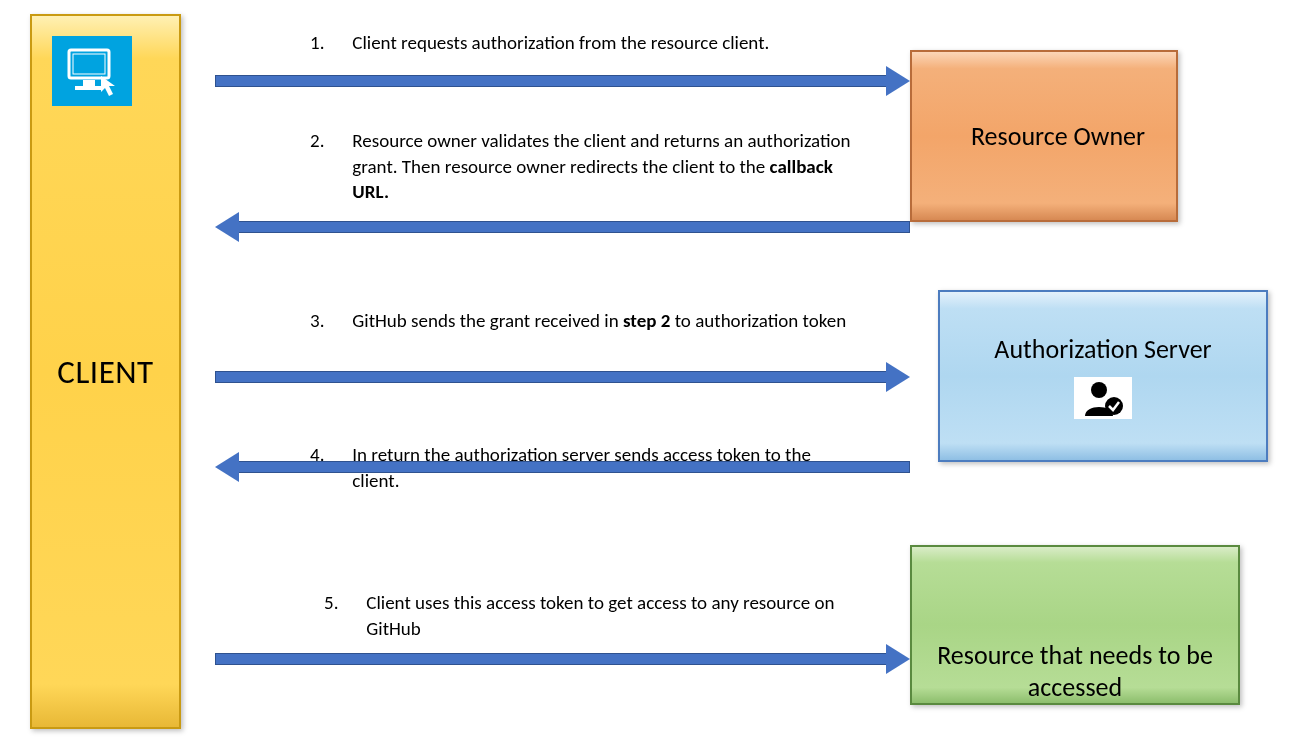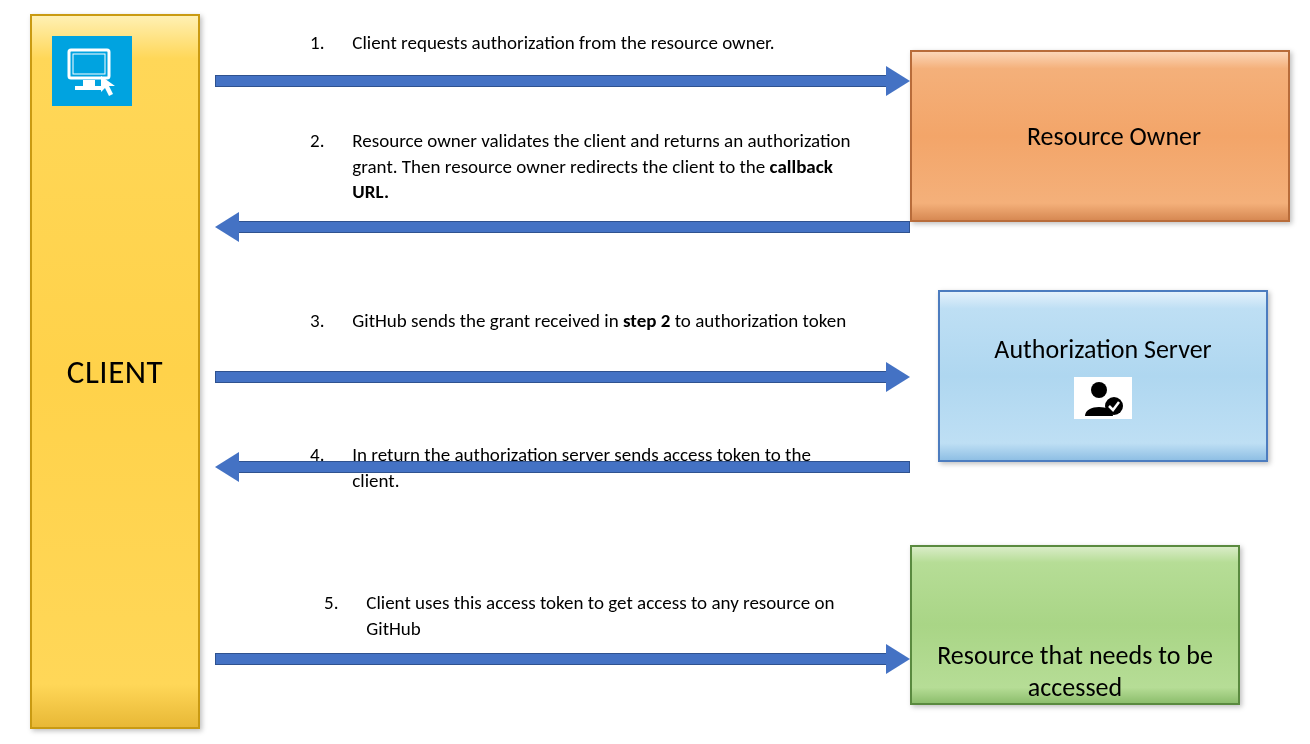--- a/index.html
+++ b/index.html
@@ -19,21 +19,21 @@
     display: flex;
     flex-direction: column;
     align-items: center;
     justify-content: center;
     text-align: center;
     box-shadow: 2px 2px 5px rgba(0,0,0,0.25);
   }
   .client-box {
     left: 30px;
     top: 14px;
-    width: 170px;
+    width: 151px;
     height: 715px;
     border-color: #c99a12;
     background: linear-gradient(to bottom, #fff0b3 0%, #ffd758 6%, #ffd24a 50%, #ffd758 94%, #e8b836 100%);
   }
   .client-label {
     font-size: 33px;
     color: #000;
     letter-spacing: 0.5px;
   }
   .monitor-wrap {
@@ -44,21 +44,21 @@
     height: 70px;
     background: #00a3e0;
     display: flex;
     align-items: center;
     justify-content: center;
   }
 
   .ro-box {
     left: 910px;
     top: 50px;
-    width: 380px;
+    width: 268px;
     height: 172px;
     border-color: #b86c3a;
     background: linear-gradient(to bottom, #fcd6b8 0%, #f4b07a 10%, #f3a569 50%, #f4b07a 90%, #d78953 100%);
     font-size: 26px;
     color: #000;
     padding-left: 28px;
   }
   .as-box {
     left: 938px;
     top: 290px;
@@ -204,21 +204,21 @@
   <div class="shaft"></div>
     <div class="head"></div>
 </div>
 <div class="arrow right" style="left:215px; top:650px; width:695px;">
   <div class="shaft"></div>
     <div class="head"></div>
 </div>
 
 <div class="step" style="left:310px; top:30px; width:560px;">
   <span class="num">1.</span>
-  <span class="txt" style="width:500px;">Client requests authorization from the resource owner.</span>
+  <span class="txt" style="width:500px;">Client requests authorization from the resource client.</span>
 </div>
 
 <div class="step" style="left:310px; top:128px; width:580px;">
   <span class="num">2.</span>
   <span class="txt" style="width:520px;">
     <span>Resource owner validates the client and returns an authorization grant. Then resource owner redirects the client to the </span><span class="bold">callback URL.</span><span></span>
   </span>
 </div>
 
 <div class="step" style="left:310px; top:308px; width:560px;">

